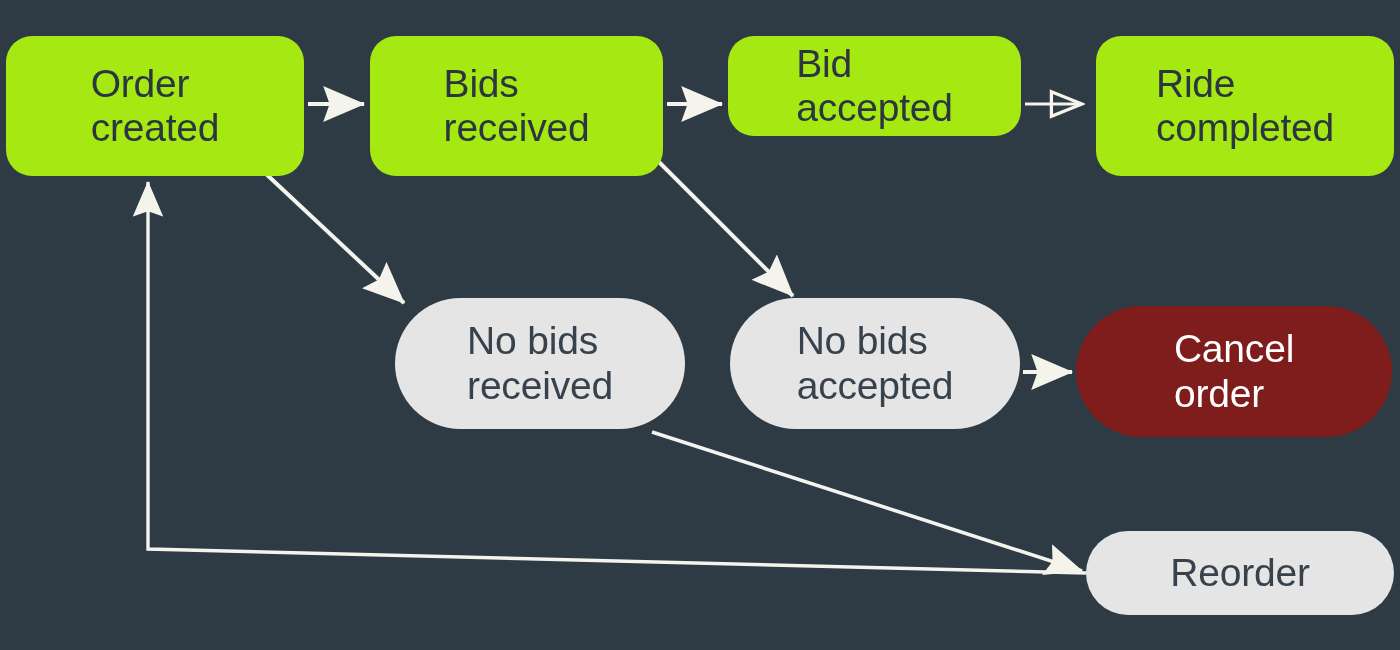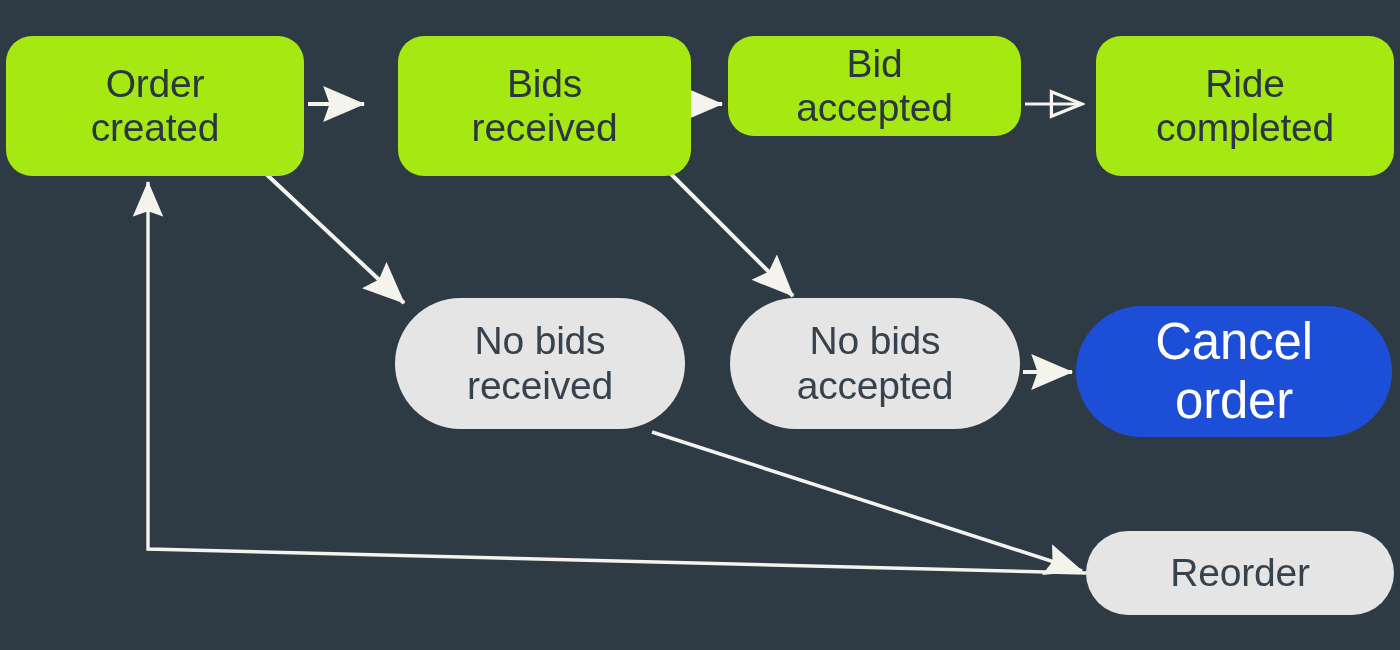--- a/index.html
+++ b/index.html
@@ -25,44 +25,44 @@
     top: 0;
     width: 1400px;
     height: 650px;
     pointer-events: none;
   }
   .node {
     position: absolute;
     display: flex;
     align-items: center;
     justify-content: center;
-    text-align: center;
+    text-align: left;
     box-sizing: border-box;
     line-height: 1.14;
     letter-spacing: -0.2px;
     white-space: pre-line;
     z-index: 2;
   }
   .node-green {
     background: #A6E812;
     color: #2B3640;
     border-radius: 26px;
     font-size: 39px;
   }
   .node-gray {
     background: #e5e5e5;
     color: #37424C;
     border-radius: 999px;
     font-size: 39px;
   }
   .node-red {
-    background: #1d4ed8;
+    background: #7f1d1d;
     color: #FFFFFF;
     border-radius: 999px;
-    font-size: 51px;
+    font-size: 39px;
   }
 </style>
 </head>
 <body>
 
 <div id="diagram">
 
   <svg id="edges" viewBox="0 0 1400 650" width="1400" height="650" xmlns="http://www.w3.org/2000/svg">
     <defs>
       <marker id="ah-filled" markerWidth="11" markerHeight="9" refX="10.2" refY="4.5" orient="auto" markerUnits="strokeWidth">
@@ -89,21 +89,21 @@
 
       <line x1="652" y1="432" x2="1082" y2="571" stroke-width="3.6" marker-end="url(#ah-filled)"></line>
 
       <path d="M1086,573 L148,549 L148,182" stroke-width="3.4" marker-end="url(#ah-filled)"></path>
     </g>
   </svg>
 
   <div class="node node-green" style="left:6px;  top:36px;  width:298px; height:140px;">Order
 created</div>
 
-  <div class="node node-green" style="left:370px; top:36px;  width:293px; height:140px;margin-left:28px;">Bids
+  <div class="node node-green" style="left:370px; top:36px;  width:293px; height:140px;">Bids
 received</div>
 
   <div class="node node-green" style="left:728px; top:36px;  width:293px; height:100px;">Bid
 accepted</div>
 
   <div class="node node-green" style="left:1096px;top:36px;  width:298px; height:140px;border-radius:25px;">Ride
 completed</div>
 
   <div class="node node-gray" style="left:395px; top:298px; width:290px; height:131px;">No bids
 received</div>

